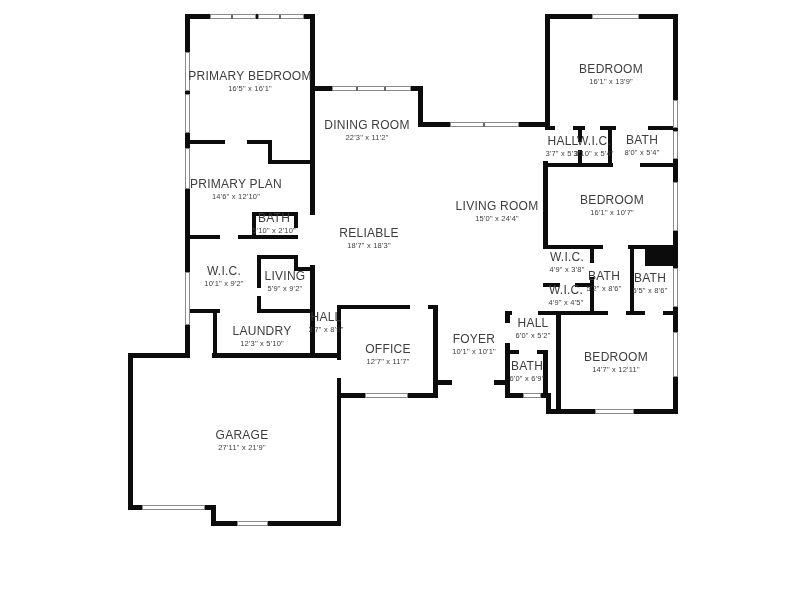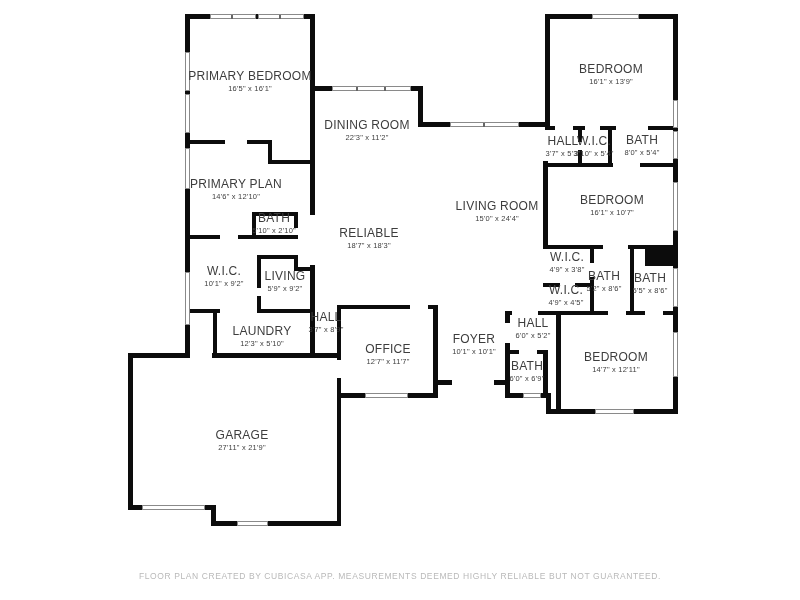--- a/index.html
+++ b/index.html
@@ -241,14 +241,13 @@
     </div>
   <div class="room" style="left:527px;top:372px">
       <span class="rn">BATH</span>
       <span class="rd">6'0" x 6'9"</span>
     </div>
   <div class="room" style="left:616px;top:363px">
       <span class="rn">BEDROOM</span>
       <span class="rd">14'7" x 12'11"</span>
     </div>
 
-  <div class="footer">FLOOR PLAN CREATED BY CUBICASA APP. MEASUREMENTS DEEMED HIGHLY RELIABLE BUT NOT GUARANTEED.</div>
 </div>
 
 </body></html>

